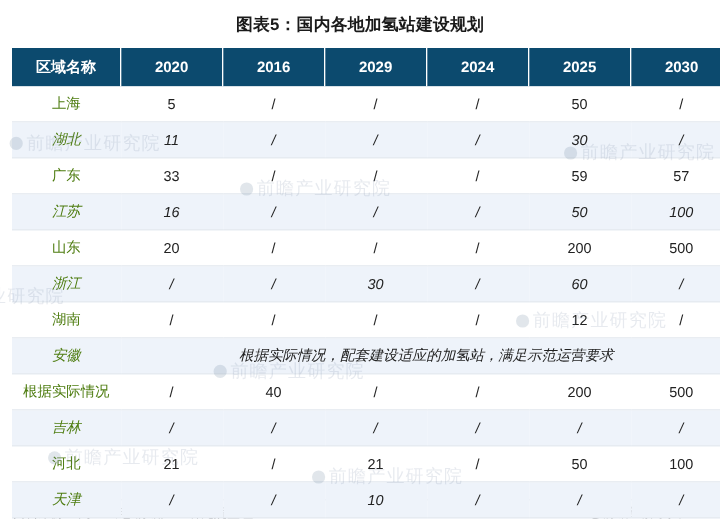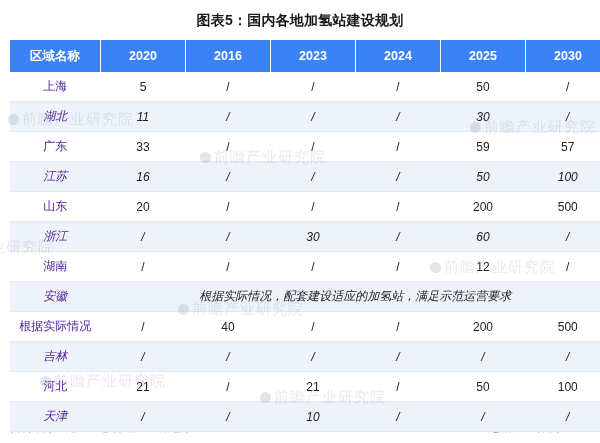--- a/index.html
+++ b/index.html
@@ -33,21 +33,21 @@
   }
   table.data-table {
     width: 580px;
     border-collapse: collapse;
     table-layout: fixed;
     font-size: 12px;
     position: relative;
     z-index: 2;
   }
   table.data-table th {
-    background: #3b82f6;
+    background: #0c4a6e;
     color: #ffffff;
     font-weight: bold;
     font-size: 12.5px;
     height: 30px;
     border-right: 1px solid #ffffff;
     text-align: center;
     vertical-align: middle;
   }
   table.data-table th:last-child {
     border-right: none;
@@ -65,21 +65,21 @@
     background: transparent;
   }
   table.data-table tr.row-even td {
     background: #eef3fa;
     font-style: italic;
   }
   table.data-table tr.row-odd td {
     background: #ffffff;
   }
   table.data-table td.region-cell {
-    color: #4c1d95;
+    color: #4d7c0f;
   }
   table.data-table td.note-cell {
     text-align: center;
     font-size: 12px;
     color: #222222;
   }
   .footer {
     position: absolute;
     left: 10px;
     right: 10px;
@@ -143,21 +143,21 @@
 <div class="page">
 
   <div class="title">图表5：国内各地加氢站建设规划</div>
 
   <table class="data-table">
     <thead>
       <tr>
         <th class="region-head" style="width:88px">区域名称</th>
         <th style="width:82px">2020</th>
         <th style="width:82px">2016</th>
-        <th style="width:82px">2023</th>
+        <th style="width:82px">2029</th>
         <th style="width:82px">2024</th>
         <th style="width:82px">2025</th>
         <th style="width:82px">2030</th>
       </tr>
     </thead>
     <tbody>
 
       <tr class="row-odd">
         <td class="region-cell">上海</td>
         <td>5</td>

